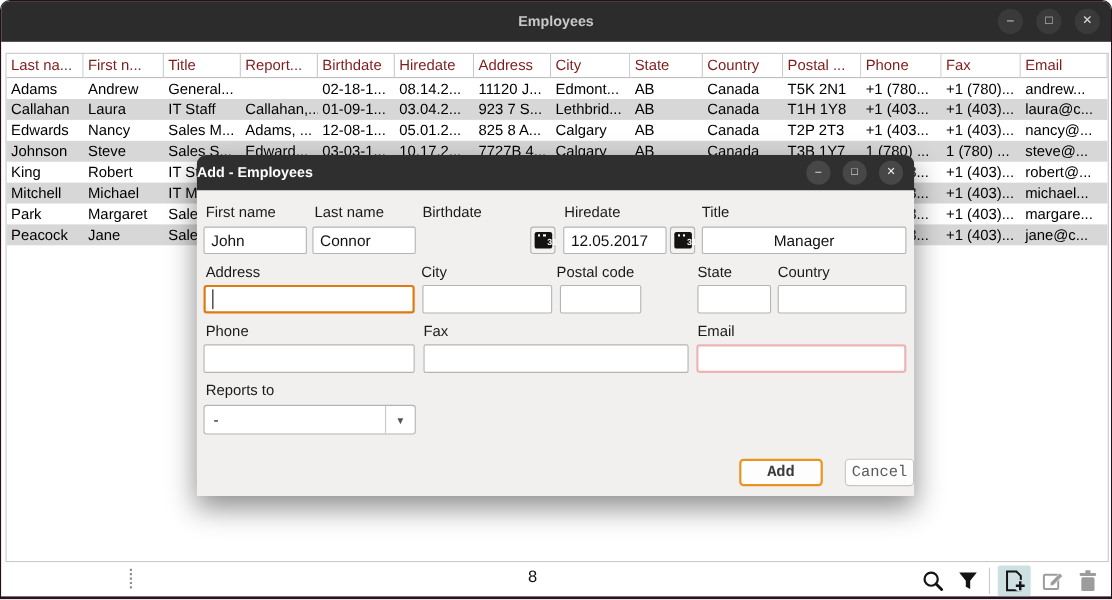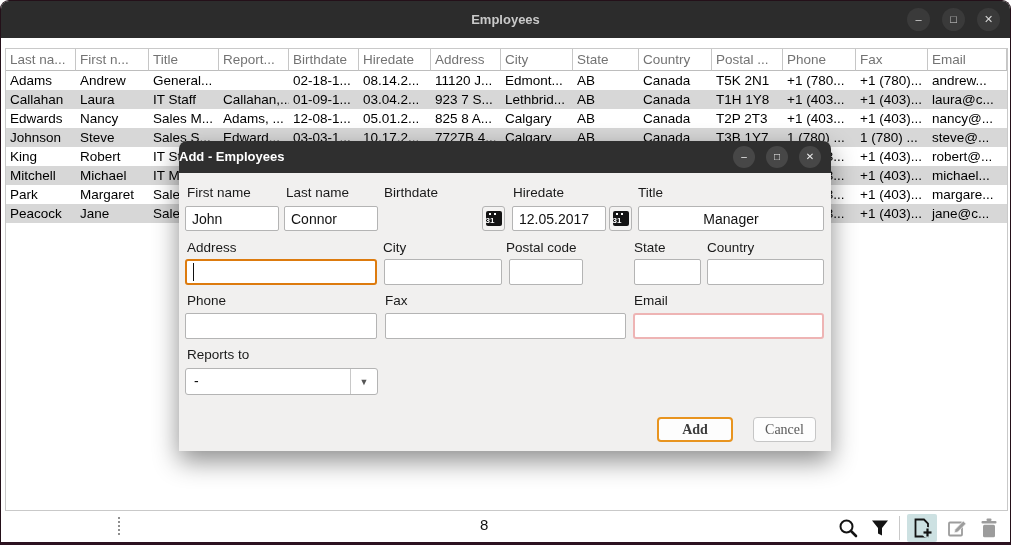--- a/index.html
+++ b/index.html
@@ -8,21 +8,21 @@
 
   
   .titlebar{position:absolute;left:0;top:0;right:0;height:37px;background:#2c2c2c;}
   .titlebar .title{position:absolute;left:0;right:0;top:0;height:37px;line-height:37px;text-align:center;color:#c9c9c9;font-size:13px;font-weight:bold;}
   .winbtns{position:absolute;right:10px;top:7px;display:flex;gap:12px;}
   .winbtn{width:23px;height:23px;border-radius:50%;border:none;background:#3a3a3a;color:#d8d8d8;font-size:11px;line-height:23px;text-align:center;padding:0;font-family:"Liberation Sans",sans-serif;cursor:default;}
 
   
   .table-wrap{position:absolute;left:4px;top:47px;width:1003px;height:463px;box-sizing:border-box;border:1px solid #c9c9c9;background:#fff;overflow:hidden;}
   .thead{display:flex;height:22px;}
-  .th{box-sizing:border-box;height:22px;line-height:21px;padding-left:4px;font-size:13.5px;color:#737373;background:#fff;border-right:1px solid #c6c6c6;border-bottom:1px solid #bdbdbd;overflow:hidden;white-space:nowrap;flex:none;}
+  .th{box-sizing:border-box;height:22px;line-height:21px;padding-left:4px;font-size:13.5px;color:#7f1d1d;background:#fff;border-right:1px solid #c6c6c6;border-bottom:1px solid #bdbdbd;overflow:hidden;white-space:nowrap;flex:none;}
   .tr{display:flex;height:19px;line-height:19px;}
   .tr.alt{background:#d7d7d7;}
   .td{box-sizing:border-box;padding-left:4px;font-size:13.5px;color:#000;overflow:hidden;white-space:nowrap;flex:none;}
   .c0{width:70px}.c1{width:73px}.c2{width:70px}.c3{width:70px}.c4{width:70px}.c5{width:72px}.c6{width:70px}
   .c7{width:72px}.c8{width:66px}.c9{width:73px}.c10{width:71px}.c11{width:73px}.c12{width:72px}.c13{width:79px}
 
   
   .find-input{position:absolute;left:5px;top:513px;width:106px;height:23px;box-sizing:border-box;border:1px solid #b5b5b5;border-radius:2px;padding:0 6px;font-size:13px;color:#333;font-family:"Liberation Sans",sans-serif;}
   .find-input::placeholder{color:#9c9c9c;}
   .grip{position:absolute;left:117px;top:516px;height:18px;width:0;border-left:2px dotted #8f8f8f;}
@@ -40,25 +40,25 @@
   .dwinbtn{width:22px;height:22px;border-radius:50%;border:none;background:#474747;color:#efefef;font-size:10px;line-height:22px;text-align:center;padding:0;font-family:"Liberation Sans",sans-serif;cursor:default;}
   .dialog-body{position:relative;height:278px;}
   .dlabel{position:absolute;font-size:13.5px;color:#1a1a1a;white-space:nowrap;}
   .dinput{position:absolute;box-sizing:border-box;border:1px solid #b4b4b4;border-radius:2px;background:#fff;padding:0 6px;font-size:14px;color:#111;font-family:"Liberation Sans",sans-serif;}
   .dinput.focused{border:2px solid #dd7b0e;border-radius:3px;}
   .dinput.error{border:2px solid #eeb4b4;border-radius:3px;}
   .caret{position:absolute;width:1px;background:#111;z-index:2;}
   .cal-btn{position:absolute;box-sizing:border-box;border:1px solid #b4b4b4;border-radius:3px;background:#f4f3f2;display:flex;align-items:center;justify-content:center;padding:0;cursor:default;}
   .cal-glyph{display:block;width:16px;height:15px;background:#131313;border-radius:2px;position:relative;}
   .cal-glyph::before{content:"";position:absolute;top:2px;left:3px;right:3px;height:2px;background:repeating-linear-gradient(90deg,#fff 0 2px,transparent 2px 5px);}
-  .cal-num{position:absolute;bottom:1px;left:0;right:0;text-align:left;color:#fff;font-size:8px;font-weight:bold;line-height:8px;}
+  .cal-num{position:absolute;bottom:1px;left:12px;right:0;text-align:left;color:#fff;font-size:8px;font-weight:bold;line-height:8px;}
   .combo{position:absolute;box-sizing:border-box;border:1px solid #b4b4b4;border-radius:3px;background:#fff;}
   .combo-value{position:absolute;left:8px;top:0;bottom:0;line-height:25px;font-size:14px;color:#111;}
   .combo-arrow{position:absolute;right:0;top:0;bottom:0;width:26px;border-left:1px solid #c8c8c8;display:flex;align-items:center;justify-content:center;color:#555;font-size:9px;}
-  .btn{position:absolute;box-sizing:border-box;border-radius:4px;background:#fdfdfd;font-size:14px;font-family:Liberation Serif, serif;cursor:default;padding:0;}
+  .btn{position:absolute;box-sizing:border-box;border-radius:4px;background:#fdfdfd;font-size:14px;font-family:Liberation Mono, monospace;cursor:default;padding:0;margin-left:15px;}
   .btn-add{border:2px solid #e8941f;color:#3c3c3c;font-weight:bold;}
   .btn-cancel{border:1px solid #c6c6c6;color:#5a5a5a;}
 </style>
 </head>
 <body>
 
 <div id="app">
 
   <div class="titlebar">
     <div class="title">Employees</div>

